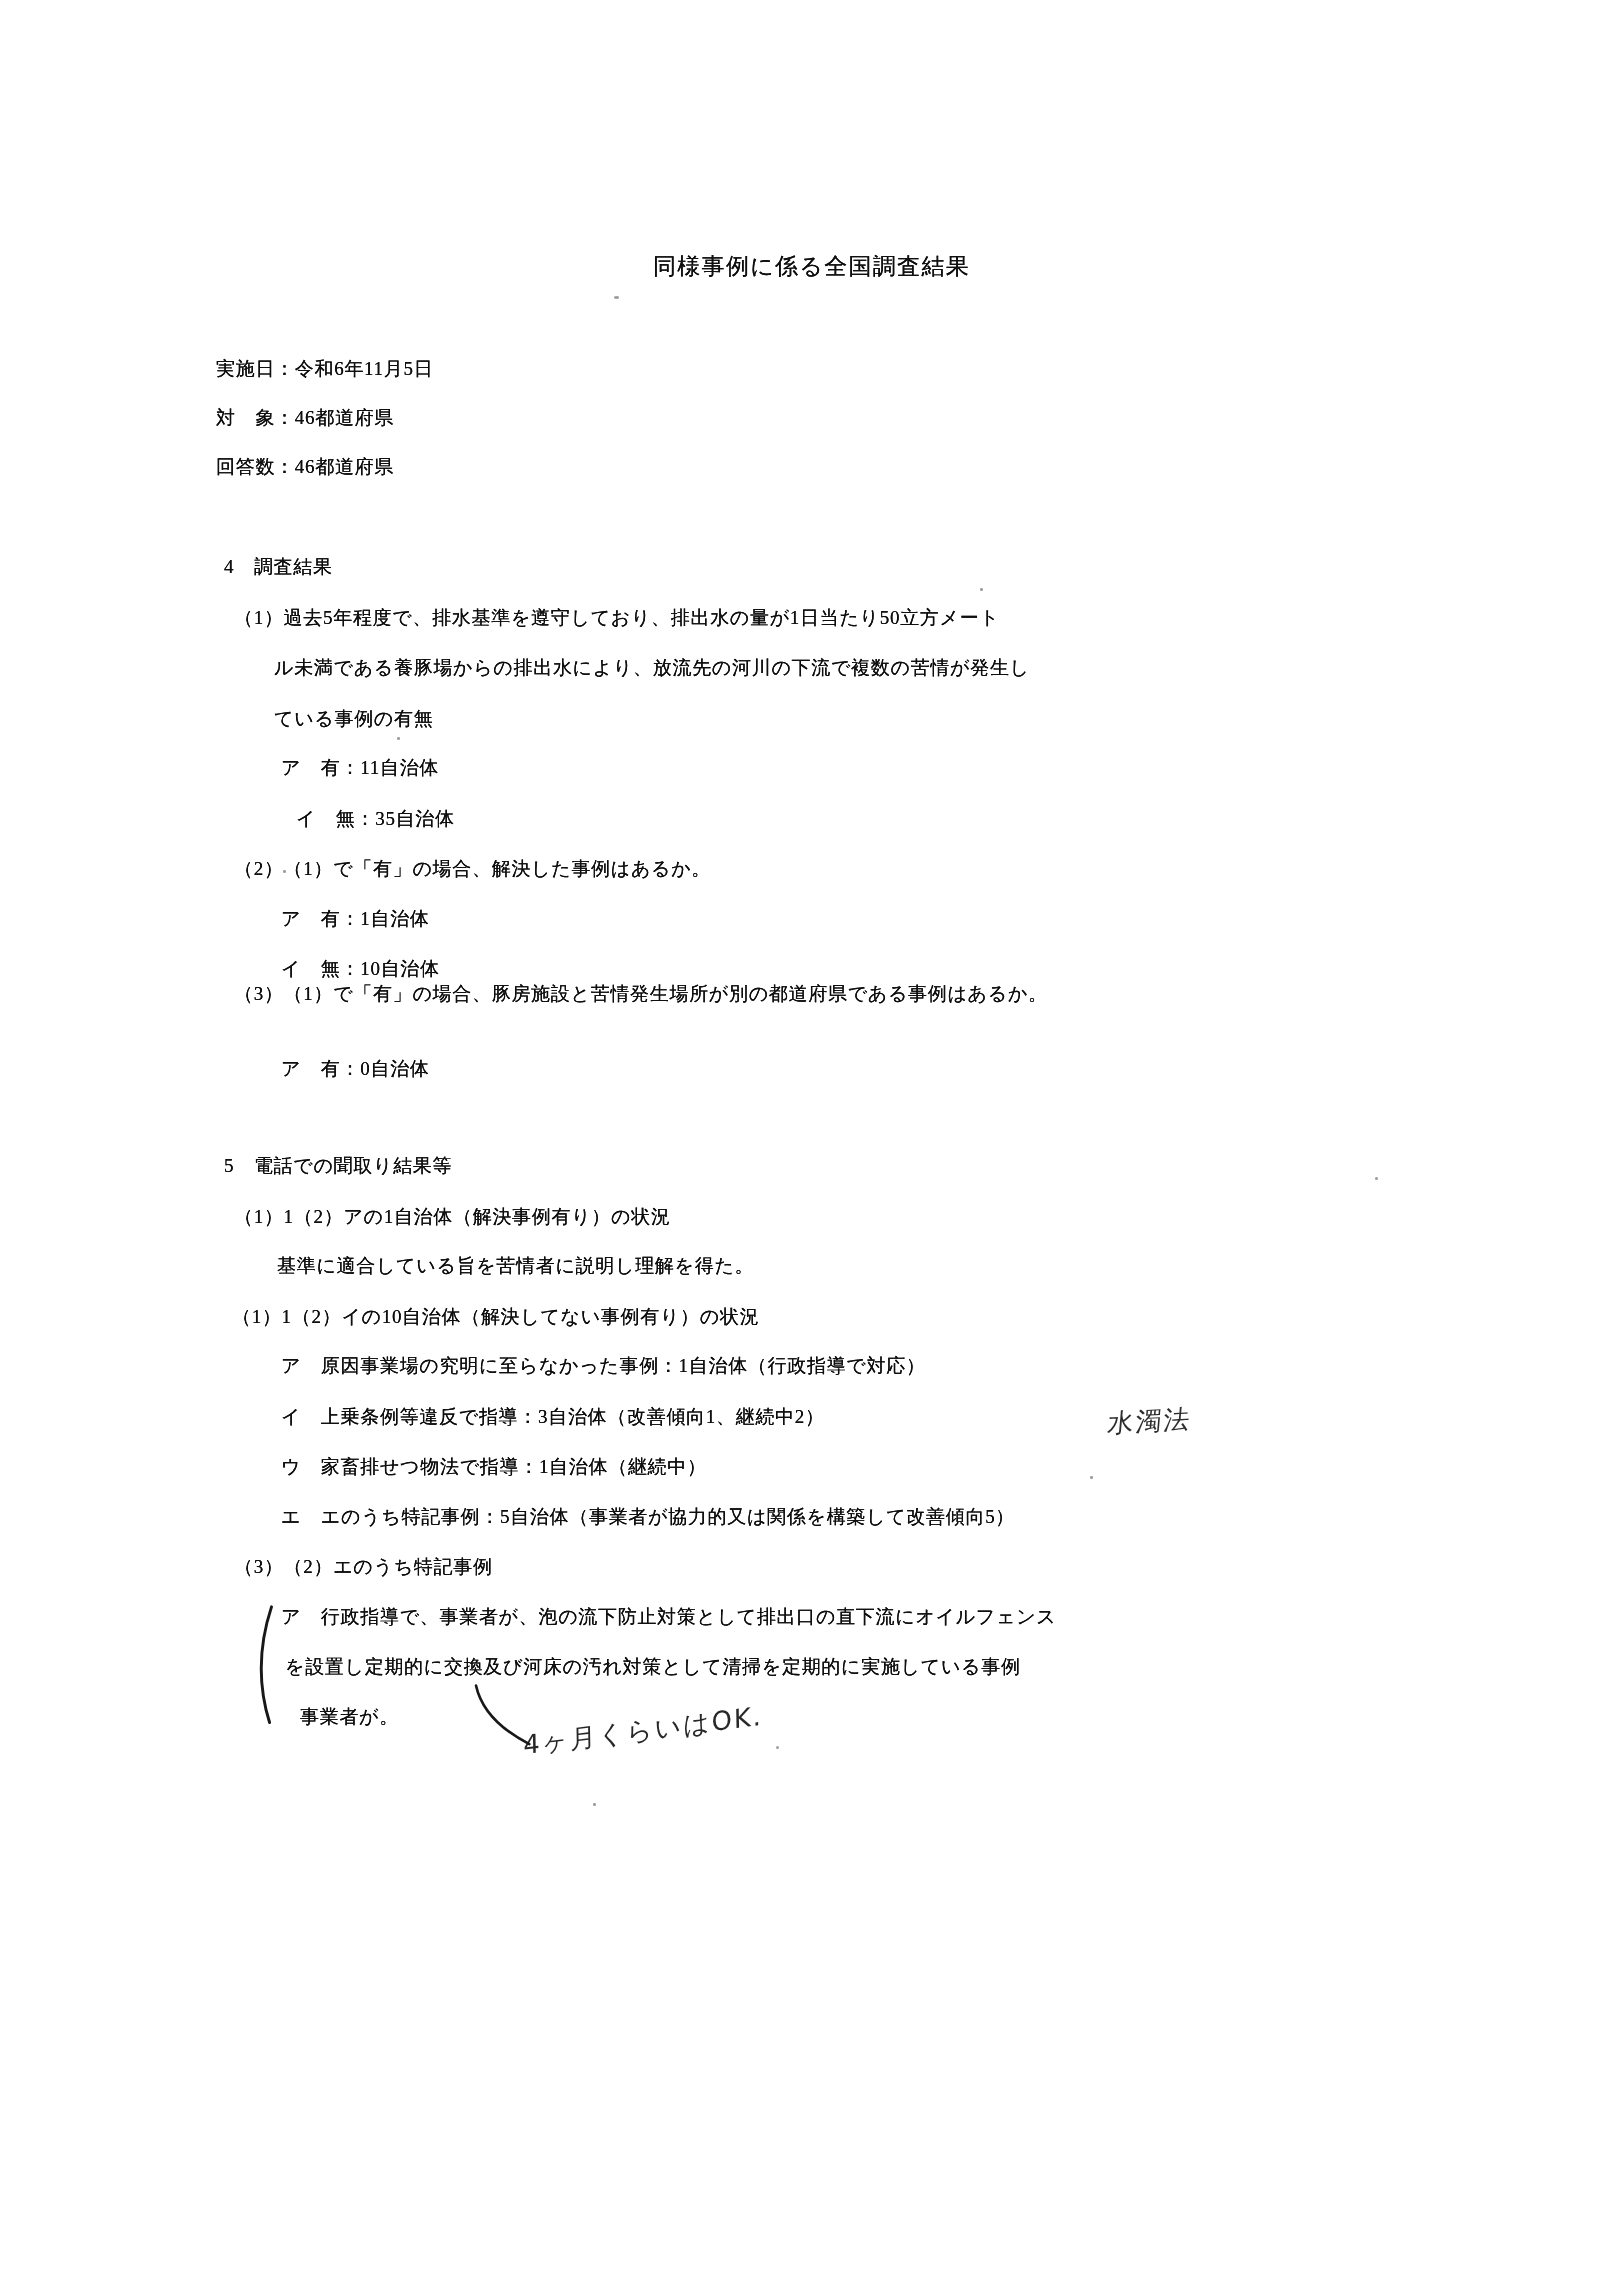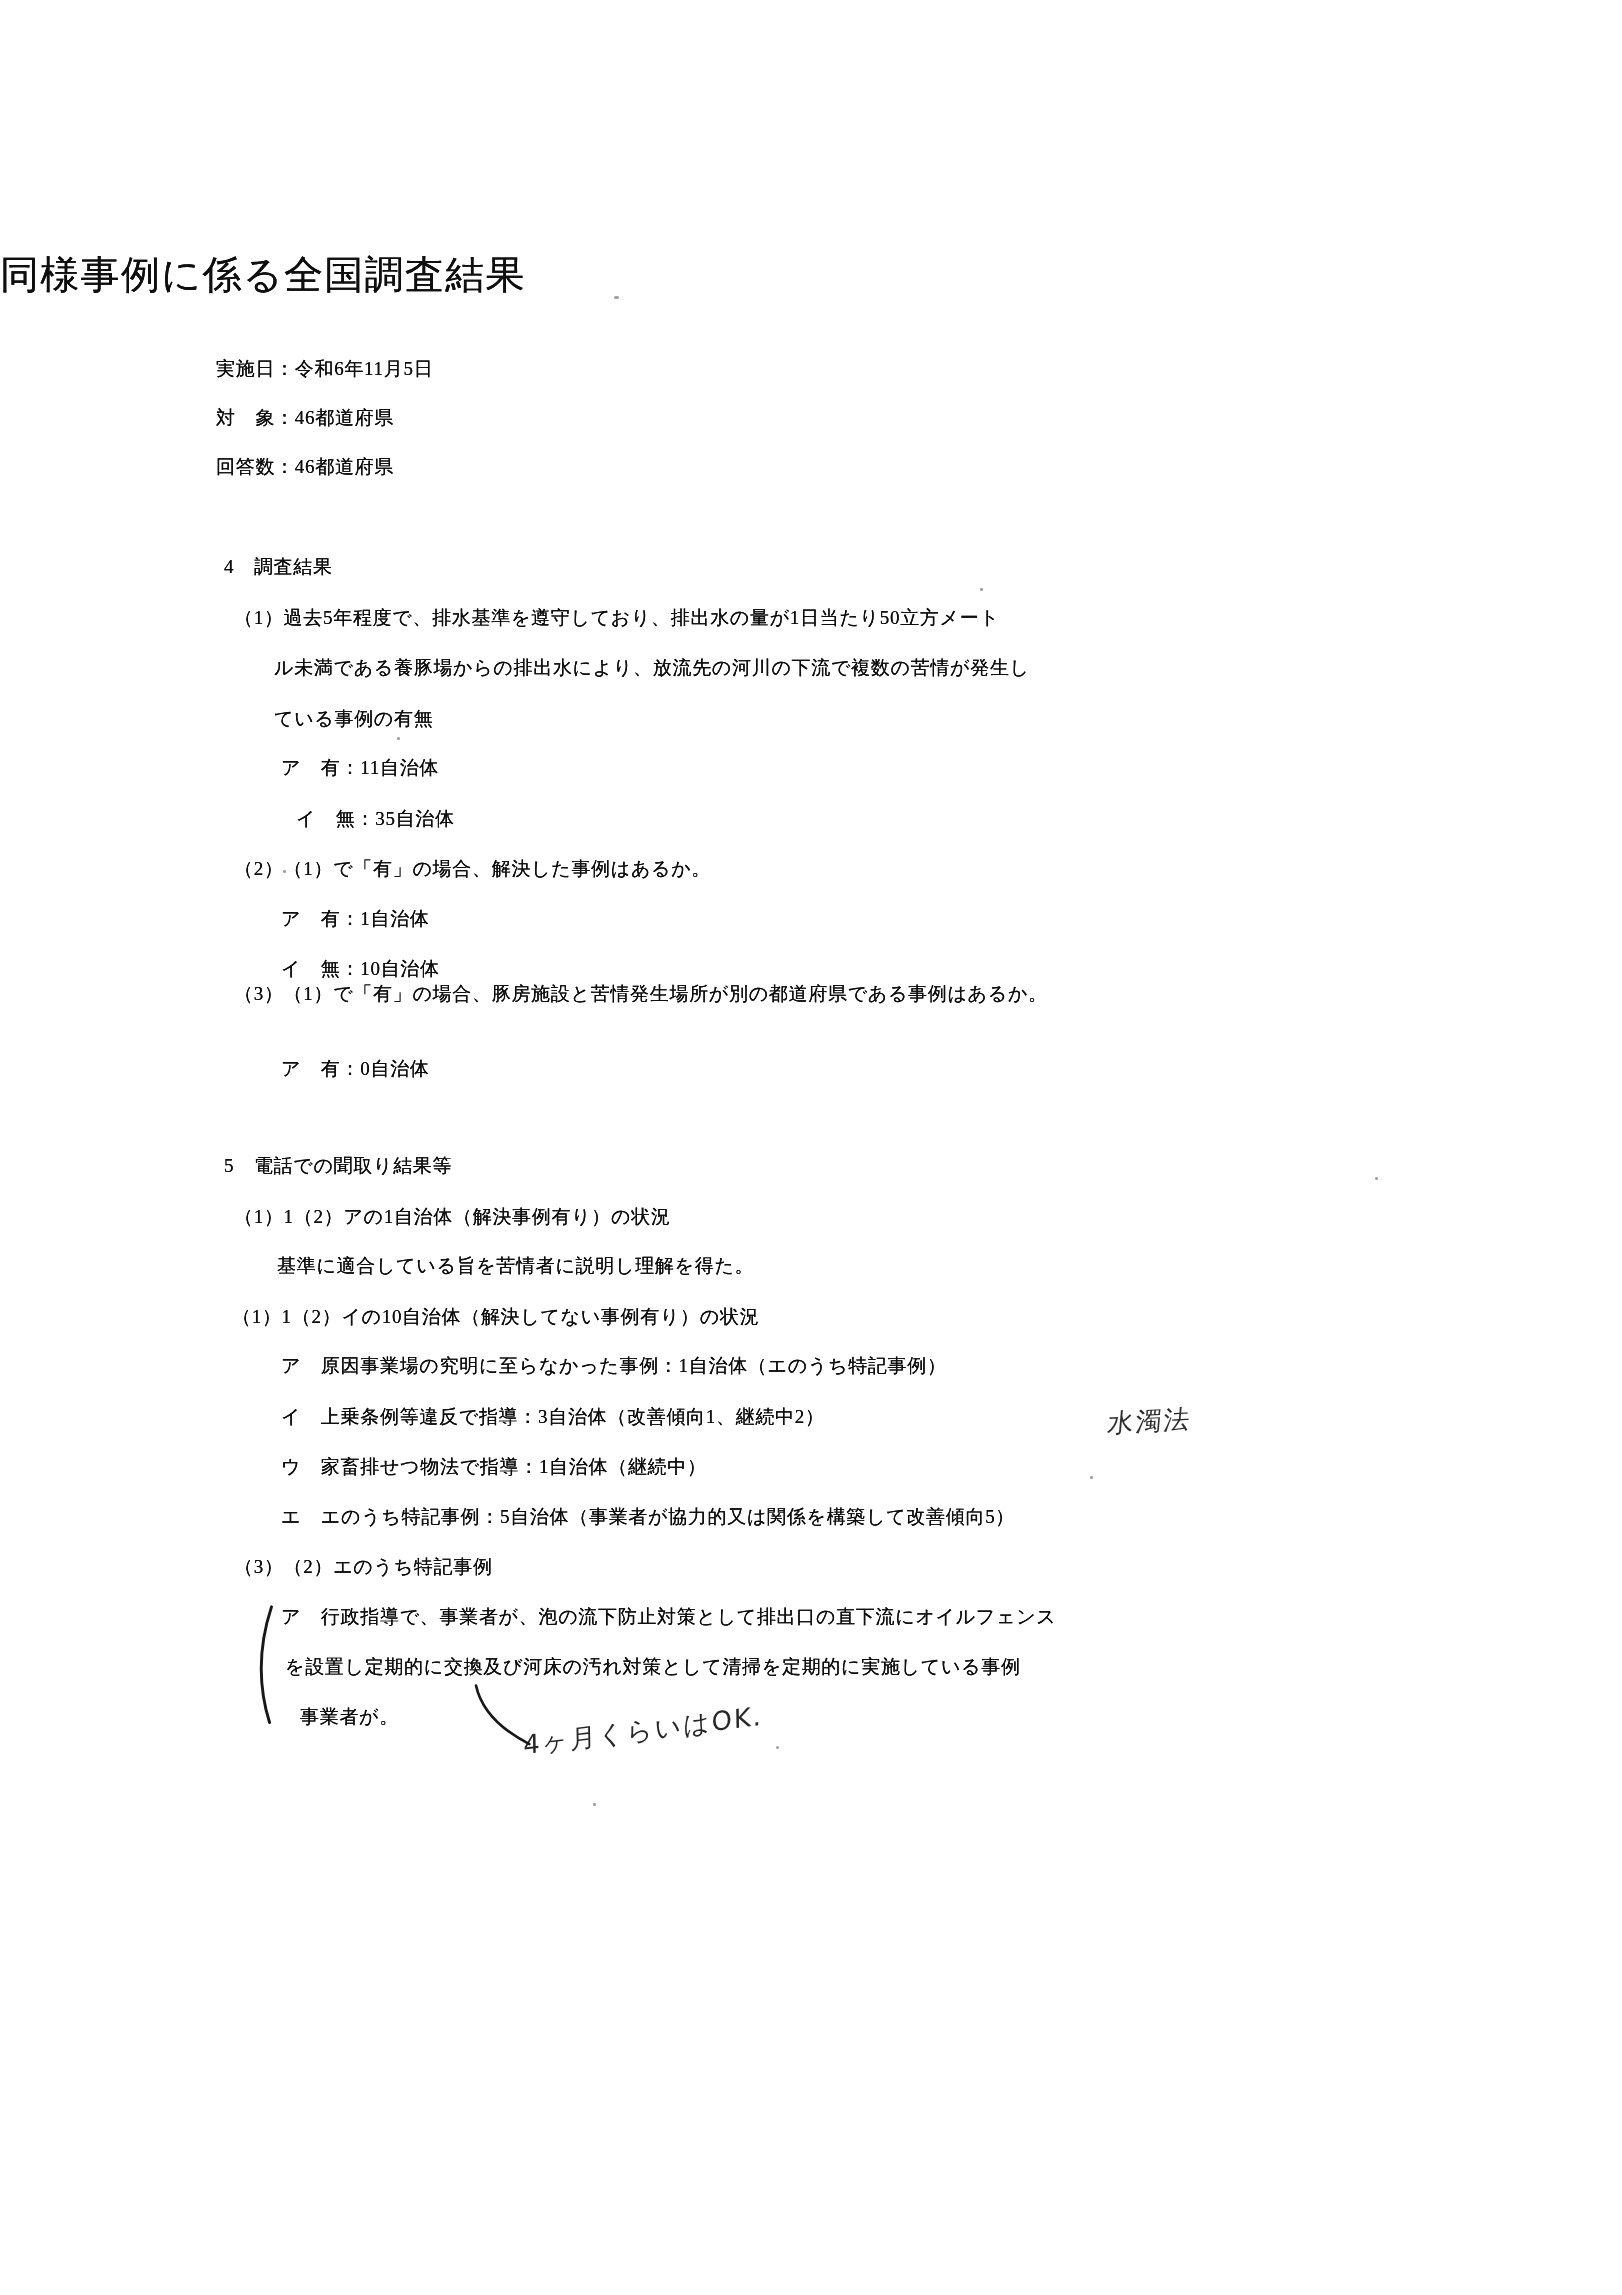--- a/index.html
+++ b/index.html
@@ -22,22 +22,22 @@
     font-size: 19px;
     line-height: 1.05;
     letter-spacing: 0.7px;
     color: #0f0f0f;
     
     text-shadow: 0 0 0.4px #000;
   }
   .title {
     left: 0;
     width: 100%;
-    text-align: left;
-    font-size: 39px;
+    text-align: center;
+    font-size: 23px;
     letter-spacing: 1.3px;
   }
   .handwriting {
     position: absolute;
     white-space: nowrap;
     font-family: "DejaVu Sans", sans-serif;
     color: #1c1c1c;
     font-size: 26px;
     letter-spacing: 2px;
     transform-origin: left top;
@@ -82,21 +82,21 @@
     <div class="line" style="left:281px; top:1059px">ア　有：0自治体</div>
   </div>
 
   <div>
     <div class="line" style="left:224px; top:1156px">5　電話での聞取り結果等</div>
 
     <div class="line" style="left:234px; top:1207px">（1）1（2）アの1自治体（解決事例有り）の状況</div>
     <div class="line" style="left:277px; top:1256px">基準に適合している旨を苦情者に説明し理解を得た。</div>
 
     <div class="line" style="left:232px; top:1307px">（1）1（2）イの10自治体（解決してない事例有り）の状況</div>
-    <div class="line" style="left:281px; top:1356px">ア　原因事業場の究明に至らなかった事例：1自治体（エのうち特記事例）</div>
+    <div class="line" style="left:281px; top:1356px">ア　原因事業場の究明に至らなかった事例：1自治体（行政指導で対応）</div>
     <div class="line" style="left:281px; top:1407px">イ　上乗条例等違反で指導：3自治体（改善傾向1、継続中2）</div>
     <div class="line" style="left:281px; top:1457px">ウ　家畜排せつ物法で指導：1自治体（継続中）</div>
     <div class="line" style="left:281px; top:1507px">エ　エのうち特記事例：5自治体（事業者が協力的又は関係を構築して改善傾向5）</div>
 
     <div class="line" style="left:234px; top:1557px">（3）（2）エのうち特記事例</div>
     <div class="line" style="left:281px; top:1607px">ア　行政指導で、事業者が、泡の流下防止対策として排出口の直下流にオイルフェンス</div>
     <div class="line" style="left:285px; top:1657px">を設置し定期的に交換及び河床の汚れ対策として清掃を定期的に実施している事例</div>
     <div class="line" style="left:300px; top:1707px">事業者が。</div>
   </div>
 

